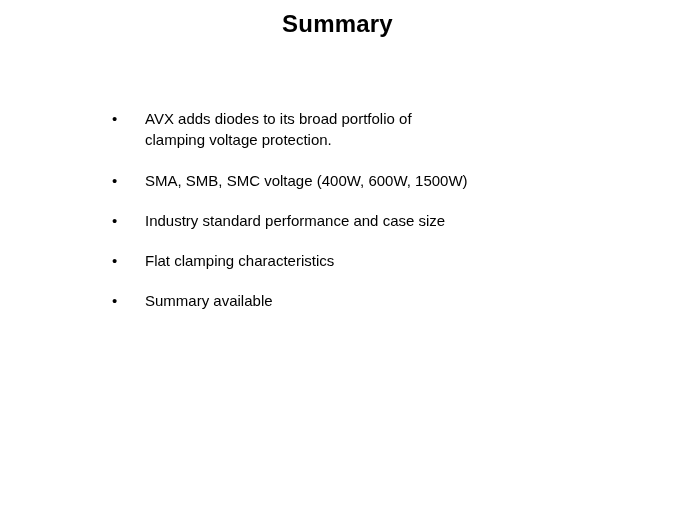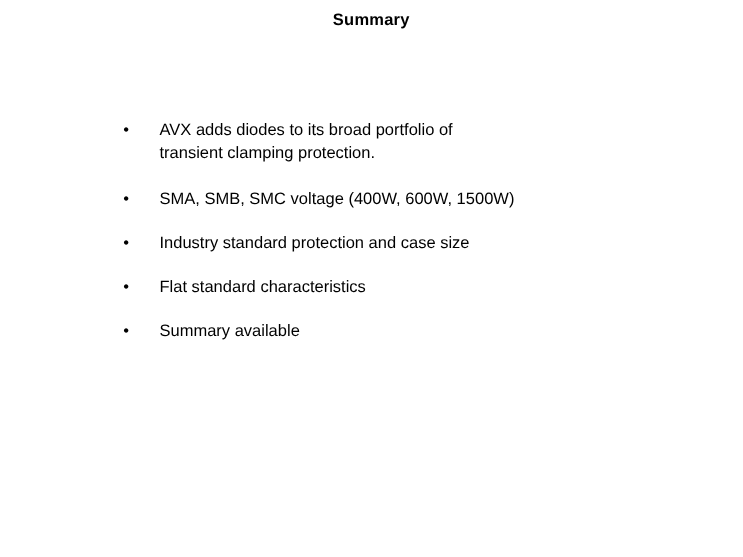--- a/index.html
+++ b/index.html
@@ -19,21 +19,21 @@
     width: 675px;
     height: 506px;
     box-sizing: border-box;
   }
   .slide-title {
     position: absolute;
     top: 10px;
     left: 0;
     width: 675px;
     text-align: center;
-    font-size: 15px;
+    font-size: 24px;
     font-weight: bold;
     letter-spacing: 0.2px;
     color: #000000;
   }
   .bullet-list {
     position: absolute;
     top: 108px;
     left: 106px;
     width: 500px;
     list-style: none;
@@ -69,36 +69,36 @@
 
 <div class="slide">
 
   <div class="slide-title">Summary</div>
 
   <ul class="bullet-list">
 
     <li class="bullet-item">
       <span class="bullet-marker">•</span>
       <span class="bullet-text">AVX adds diodes to its broad portfolio of
-transient clamping protection.</span>
+clamping voltage protection.</span>
     </li>
 
     <li class="bullet-item">
       <span class="bullet-marker">•</span>
       <span class="bullet-text">SMA, SMB, SMC voltage (400W, 600W, 1500W)</span>
     </li>
 
     <li class="bullet-item">
       <span class="bullet-marker">•</span>
-      <span class="bullet-text">Industry standard protection and case size</span>
+      <span class="bullet-text">Industry standard performance and case size</span>
     </li>
 
     <li class="bullet-item">
       <span class="bullet-marker">•</span>
-      <span class="bullet-text">Flat standard characteristics</span>
+      <span class="bullet-text">Flat clamping characteristics</span>
     </li>
 
     <li class="bullet-item">
       <span class="bullet-marker">•</span>
       <span class="bullet-text">Summary available</span>
     </li>
 
   </ul>
 
 </div>

